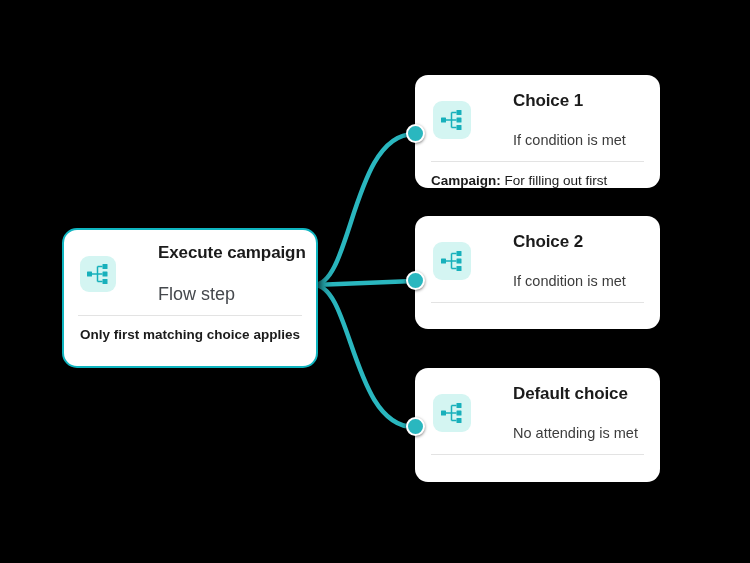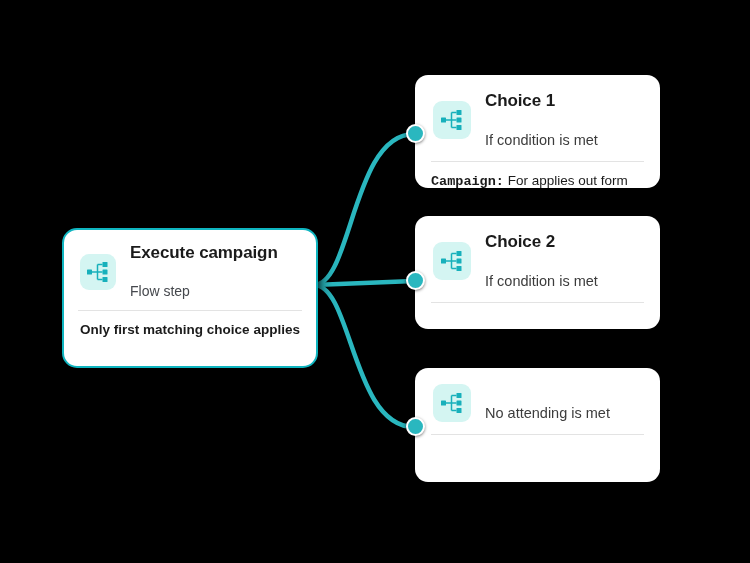--- a/index.html
+++ b/index.html
@@ -27,20 +27,21 @@
   .node {
     position: absolute;
     background: #ffffff;
     border-radius: 13px;
     box-shadow: 0 7px 16px rgba(0,0,0,0.85), 0 2px 6px rgba(0,0,0,0.7);
   }
   .node-head {
     display: flex;
     align-items: center;
     padding: 16px 16px 12px 18px;
+    gap: 28px;
   }
   .icon-tile {
     width: 38px; height: 38px;
     flex: 0 0 38px;
     border-radius: 9px;
     background: #d4f5f2;
     display: flex;
     align-items: center;
     justify-content: center;
   }
@@ -66,33 +67,33 @@
     height: 1px;
     background: #e3e3e3;
     margin: 0 16px;
   }
   .node-footer {
     padding: 11px 16px 13px 16px;
     font-size: 13.5px;
     color: #1b1b1b;
     white-space: nowrap;
   }
-  .node-footer b { font-weight: bold; font-family: Liberation Mono, monospace; }
+  .node-footer b { font-weight: bold; }
 
   
   #source-node {
     left: 62px; top: 228px;
     width: 256px; height: 140px;
     border: 2.5px solid #0fb5c0;
     border-radius: 15px;
   }
   #source-node .node-head { padding: 13px 14px 10px 16px; }
   #source-node .icon-tile { width: 36px; height: 36px; flex-basis: 36px; }
   #source-node .node-title { font-size: 17px; }
-  #source-node .node-subtitle { font-size: 14px; color: #45484d; }
+  #source-node .node-subtitle { font-size: 18px; color: #45484d; }
   #source-node .divider { margin: 0 14px; }
   #source-node .node-footer {
     text-align: center;
     font-weight: bold;
     font-size: 13.5px;
     padding: 11px 12px 12px 12px;
   }
 
   
   .choice-node {
@@ -177,21 +178,21 @@
           </g>
         </svg>
       </span>
       <span class="head-text">
         <div class="node-title">Choice 1</div>
         <div class="node-subtitle">If condition is met</div>
       </span>
     </div>
     <div class="divider"></div>
     <div class="node-footer"><b>Campaign:</b>
-      <span>For applies out form</span>
+      <span>For filling out first</span>
     </div>
   </div>
 
   <div class="node choice-node" id="choice-node-1">
     <div class="node-head">
       <span class="icon-tile">
         <svg width="22" height="20" viewBox="0 0 22 20" aria-hidden="true">
           <g fill="#17b0bb">
             <rect x="0" y="7.5" width="5" height="5" rx="0.6"></rect>
             <rect x="15.5" y="0" width="5" height="5" rx="0.6"></rect>
@@ -228,20 +229,21 @@
           <g fill="none" stroke="#17b0bb" stroke-width="1.5">
             <path d="M5 10 H10.5"></path>
             <path d="M10.5 2.5 V17.5"></path>
             <path d="M10.5 2.5 H15.5"></path>
             <path d="M10.5 10 H15.5"></path>
             <path d="M10.5 17.5 H15.5"></path>
           </g>
         </svg>
       </span>
       <span class="head-text">
+        <div class="node-title">Default choice</div>
         <div class="node-subtitle">No attending is met</div>
       </span>
     </div>
     <div class="divider"></div>
   </div>
 
   <div class="handle" id="handle-0"></div>
   <div class="handle" id="handle-1"></div>
   <div class="handle" id="handle-2"></div>
 

